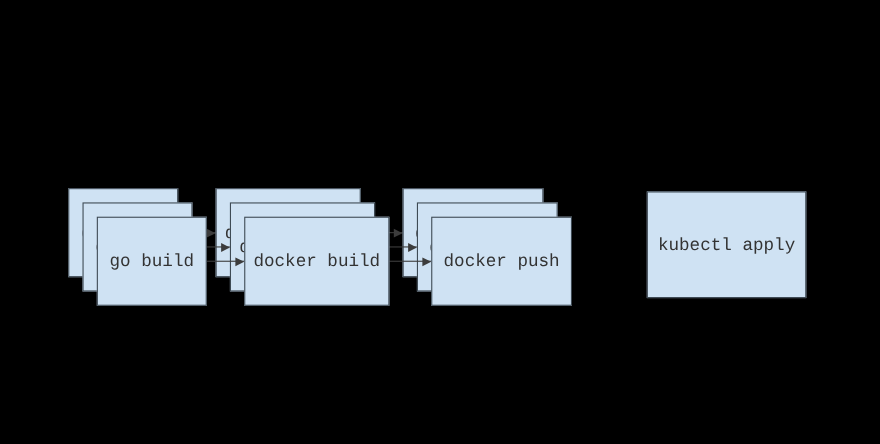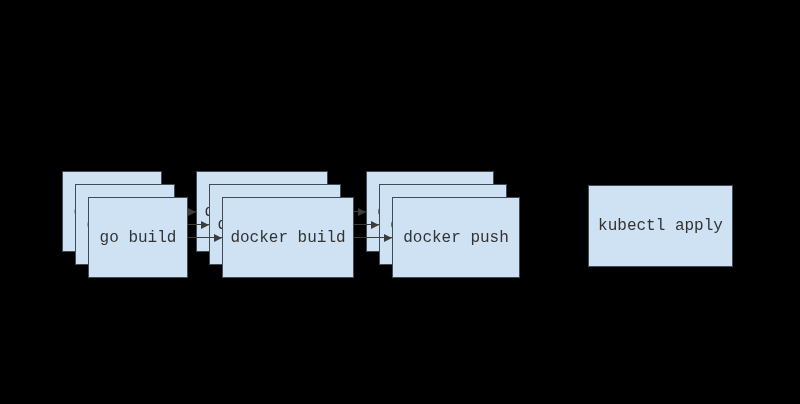--- a/index.html
+++ b/index.html
@@ -69,21 +69,21 @@
     </div>
     <div class="box" style="left: 366px; top: 171px; width: 128px; height: 81px; z-index: 10;">
       <div class="label">docker push</div>
     </div>
     <div class="box" style="left: 379px; top: 184px; width: 128px; height: 81px; z-index: 20;">
       <div class="label">docker push</div>
     </div>
     <div class="box" style="left: 392px; top: 197px; width: 128px; height: 81px; z-index: 30;">
       <div class="label">docker push</div>
     </div>
-    <div class="box" style="left: 588px; top: 185px; width: 145px; height: 82px; z-index: 10;">
+    <div class="box" style="left: 588px; top: 174px; width: 145px; height: 97px; z-index: 10;">
       <div class="label">kubectl apply</div>
     </div>
     <div class="arrow" style="left: 162px; top: 211px; width: 34px; z-index: 5;">
       <span class="head"></span>
     </div>
     <div class="arrow" style="left: 175px; top: 224px; width: 34px; z-index: 15;">
       <span class="head"></span>
     </div>
     <div class="arrow" style="left: 188px; top: 237px; width: 34px; z-index: 25;">
       <span class="head"></span>

